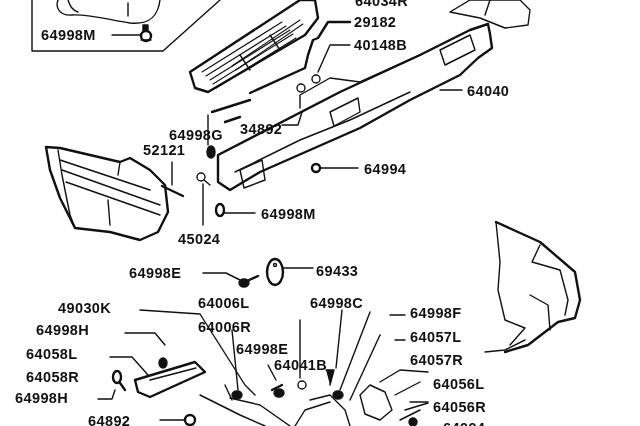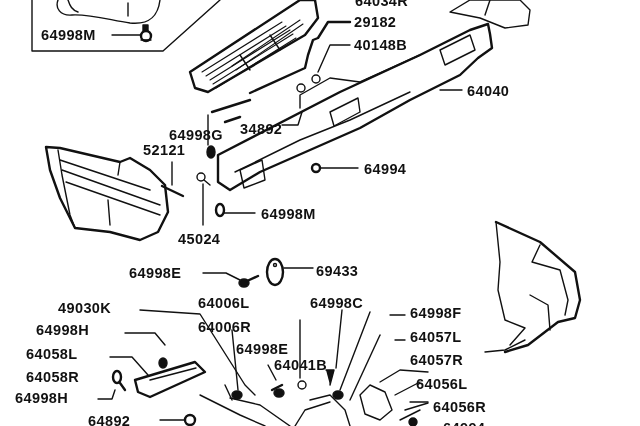--- a/index.html
+++ b/index.html
@@ -192,18 +192,18 @@
   <div class="label" style="left:58px;top:301px;">49030K</div>
   <div class="label" style="left:410px;top:306px;">64998F</div>
   <div class="label" style="left:198px;top:320px;">64006R</div>
   <div class="label" style="left:274px;top:320px;margin-top:38px;">64041B</div>
   <div class="label" style="left:36px;top:323px;">64998H</div>
   <div class="label" style="left:410px;top:330px;">64057L</div>
   <div class="label" style="left:236px;top:342px;">64998E</div>
   <div class="label" style="left:26px;top:347px;">64058L</div>
   <div class="label" style="left:410px;top:353px;">64057R</div>
   <div class="label" style="left:26px;top:370px;">64058R</div>
-  <div class="label" style="left:416px;top:377px;">64056L</div>
+  <div class="label" style="left:433px;top:377px;">64056L</div>
   <div class="label" style="left:15px;top:391px;">64998H</div>
   <div class="label" style="left:433px;top:400px;">64056R</div>
   <div class="label" style="left:88px;top:414px;">64892</div>
   <div class="label" style="left:443px;top:421px;">64994</div>
 </div>
 
 </body></html>

